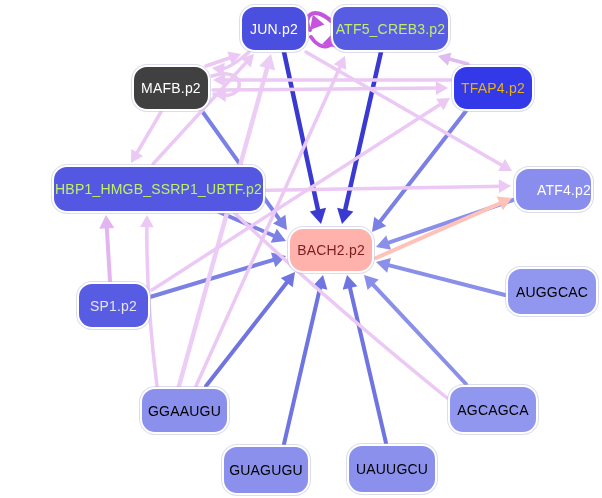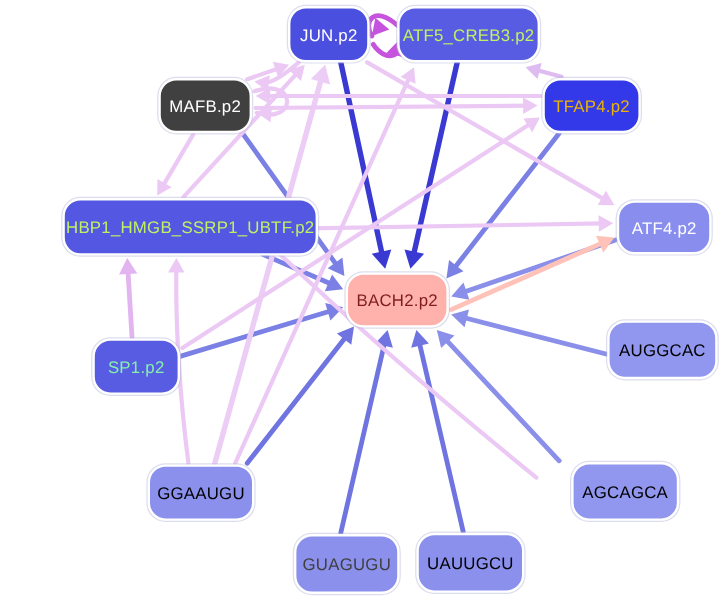--- a/index.html
+++ b/index.html
@@ -93,38 +93,38 @@
       </div>
       <div class="node" style="left: 132px; top: 65px; width: 78px; height: 46px; background: #404040; color: rgb(255, 255, 255); align-items: center;">
         <span>MAFB.p2</span>
       </div>
       <div class="node" style="left: 452px; top: 65px; width: 82px; height: 46px; background: rgb(51, 56, 233); color: #eab308;">
         <span>TFAP4.p2</span>
       </div>
       <div class="node" style="left: 25px; top: 165px; width: 213px; height: 48px; background: rgb(83, 87, 225); color: #bef264; margin-left: 27px;">
         <span>HBP1_HMGB_SSRP1_UBTF.p2</span>
       </div>
-      <div class="node" style="left: 514px; top: 167px; width: 79px; height: 45px; background: rgb(136, 141, 238); color: rgb(255, 255, 255);">
+      <div class="node" style="left: 514px; top: 167px; width: 79px; height: 45px; background: rgb(136, 141, 238); color: rgb(255, 255, 255); justify-content: flex-end;">
         <span>ATF4.p2</span>
       </div>
       <div class="node" style="left: 288px; top: 227px; width: 86px; height: 46px; background: rgb(255, 178, 172); color: #7f1d1d;">
         <span>BACH2.p2</span>
       </div>
-      <div class="node" style="left: 77px; top: 282px; width: 73px; height: 47px; background: rgb(88, 92, 227); color: #86efac;">
+      <div class="node" style="left: 77px; top: 282px; width: 73px; height: 47px; background: rgb(88, 92, 227); color: #e5e5e5;">
         <span>SP1.p2</span>
       </div>
       <div class="node" style="left: 506px; top: 267px; width: 92px; height: 49px; background: rgb(145, 150, 238); color: rgb(0, 0, 0);">
         <span>AUGGCAC</span>
       </div>
-      <div class="node" style="left: 123px; top: 387px; width: 89px; height: 47px; background: rgb(139, 144, 236); color: rgb(0, 0, 0);">
+      <div class="node" style="left: 140px; top: 387px; width: 89px; height: 47px; background: rgb(139, 144, 236); color: rgb(0, 0, 0);">
         <span>GGAAUGU</span>
       </div>
-      <div class="node" style="left: 476px; top: 385px; width: 90px; height: 49px; background: rgb(145, 150, 238); color: rgb(0, 0, 0);">
+      <div class="node" style="left: 448px; top: 385px; width: 90px; height: 49px; background: rgb(145, 150, 238); color: rgb(0, 0, 0);">
         <span>AGCAGCA</span>
       </div>
-      <div class="node" style="left: 245px; top: 445px; width: 88px; height: 50px; background: rgb(139, 144, 236); color: #404040;">
+      <div class="node" style="left: 222px; top: 445px; width: 88px; height: 50px; background: rgb(139, 144, 236); color: #000000;">
         <span>GUAGUGU</span>
       </div>
       <div class="node" style="left: 347px; top: 444px; width: 90px; height: 50px; background: rgb(139, 144, 236); color: #000000;">
         <span>UAUUGCU</span>
       </div>
     </div>
 </div>
 
 </body></html>

